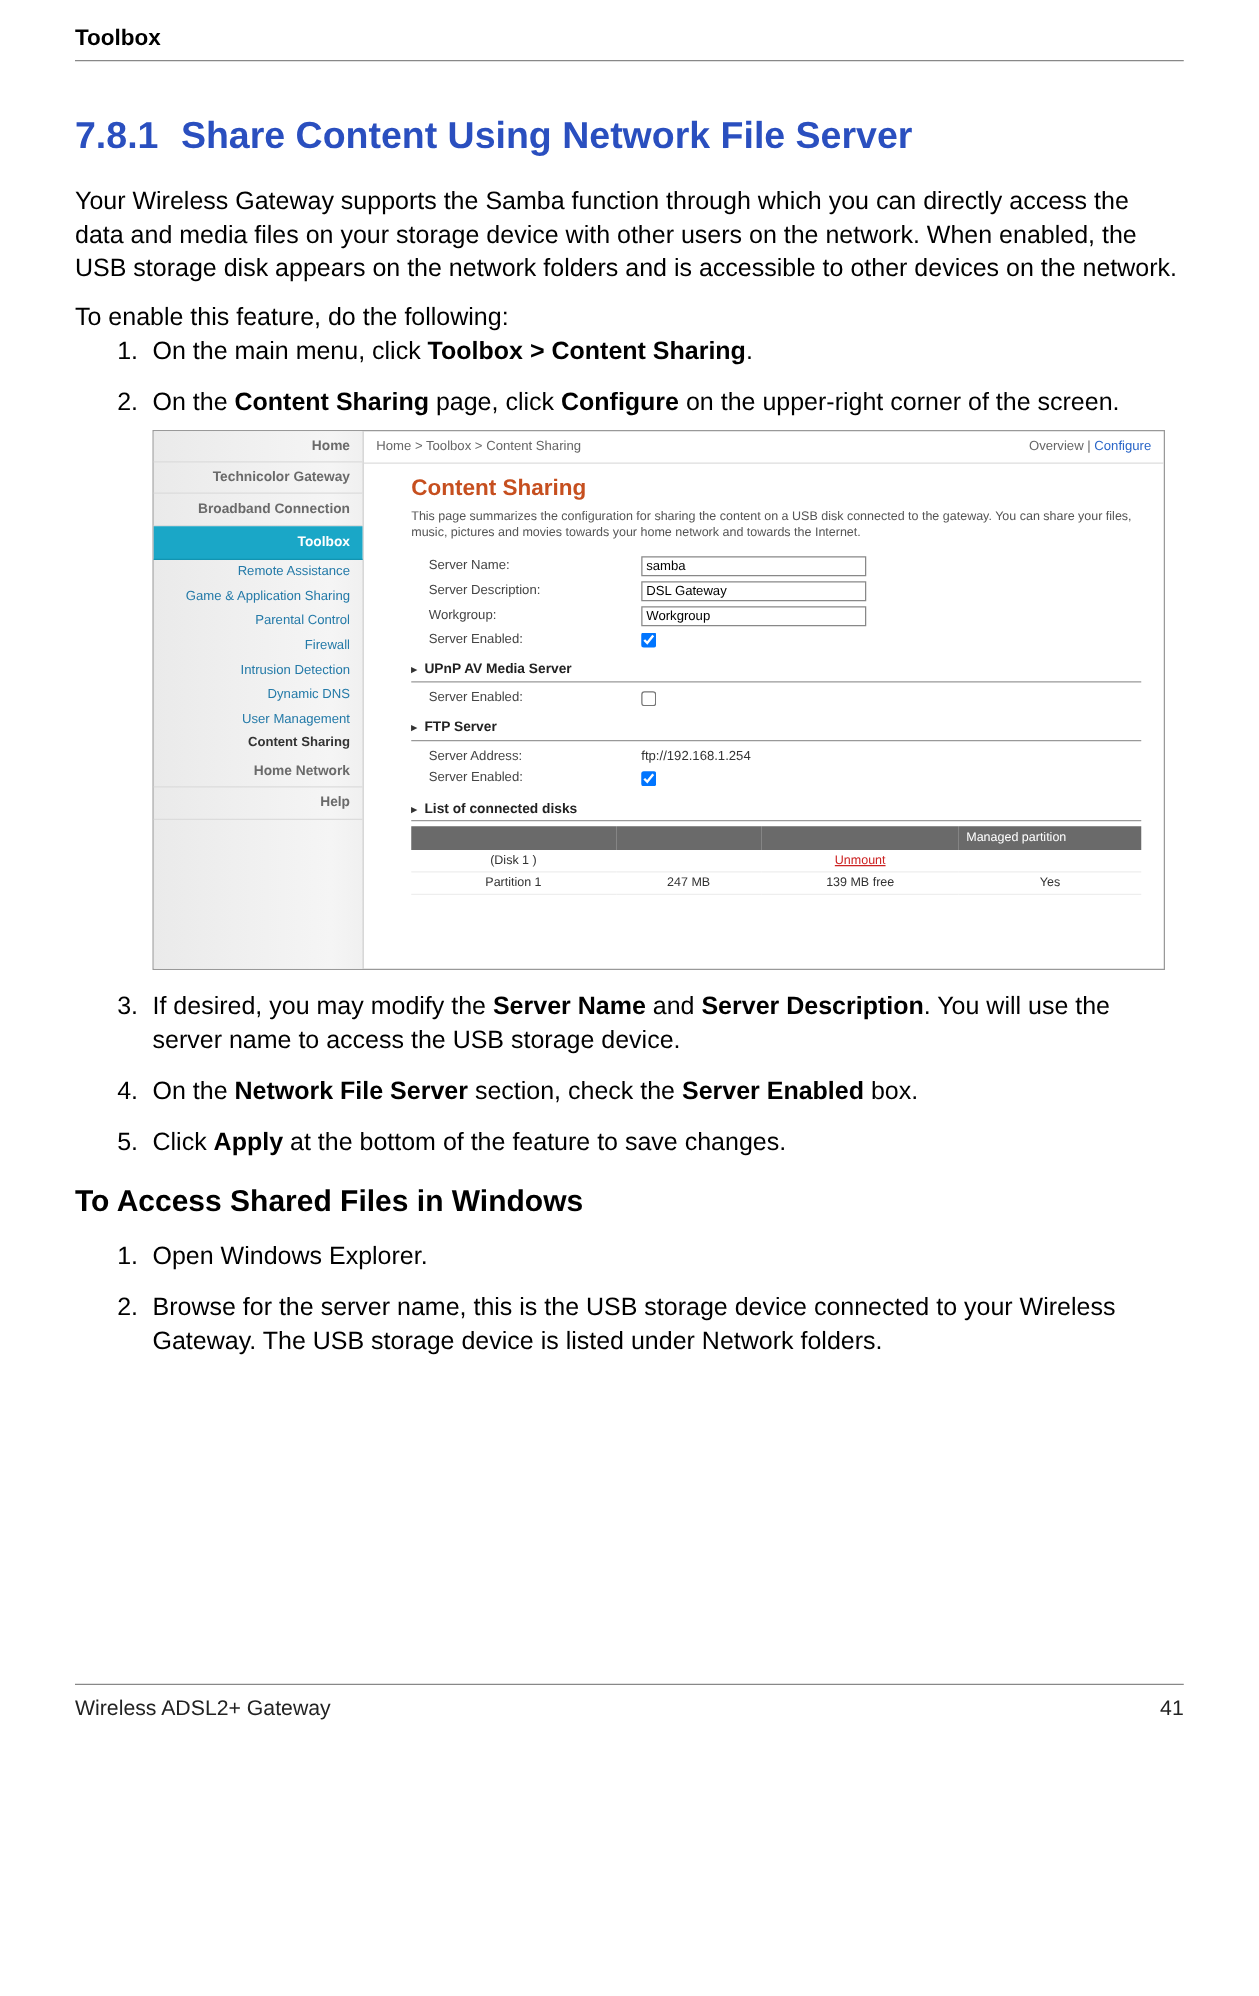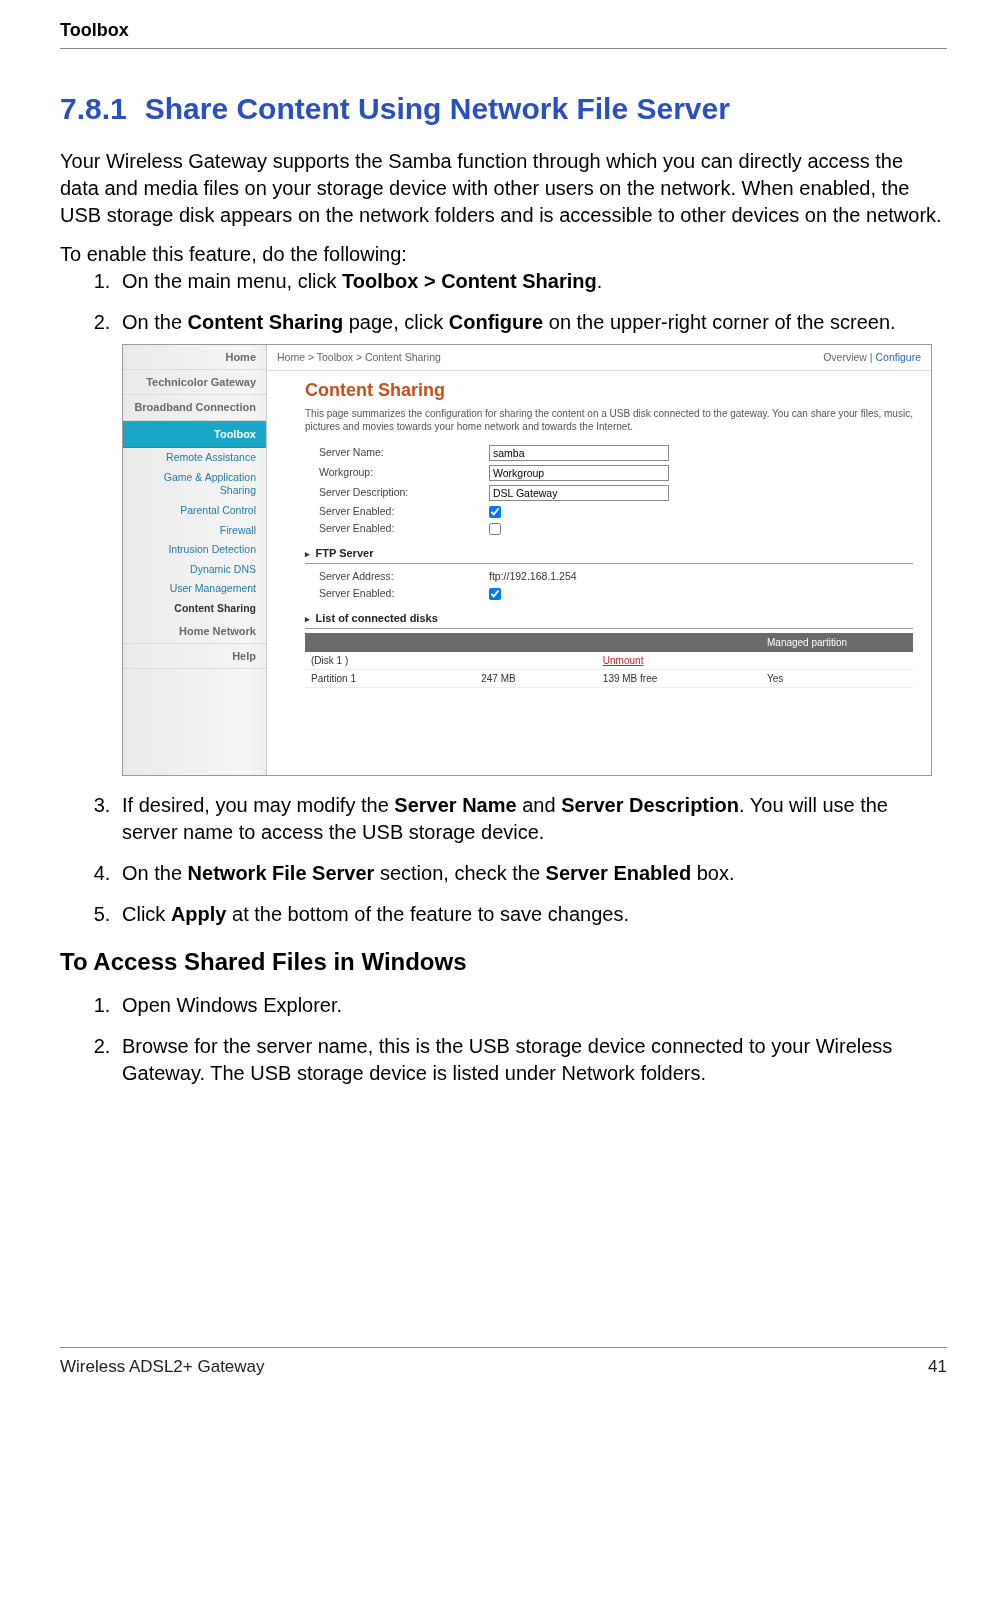--- a/index.html
+++ b/index.html
@@ -53,21 +53,21 @@
     width: 810px;
     margin: 8px 0 16px 0;
     font-family: Tahoma, Verdana, sans-serif;
     font-size: 11px;
     color: #333;
     background: #fff;
     line-height: 1.3;
   }
   .ss-wrap { display: flex; }
   .ss-left {
-    width: 144px;
+    width: 168px;
     min-height: 430px;
     background: linear-gradient(to right, #eaeaea 0%, #f5f5f5 85%, #f0f0f0 100%);
     border-right: 1px solid #ccc;
   }
   .ss-left .nav-item {
     text-align: right;
     padding: 5px 10px 5px 6px;
     font-size: 11px;
     color: #666;
     border-bottom: 1px solid #f3f3f3;
@@ -103,21 +103,21 @@
     font-size: 10.5px; padding: 1px 3px; width: 180px;
     border: 1px solid #888; font-family: inherit;
   }
   .ss-row input[type="checkbox"] { width: 12px; height: 12px; }
   .ss-table {
     width: 100%; border-collapse: collapse; font-size: 10px; margin-top: 2px;
   }
   .ss-table th {
     background: #6a6a6a; color: #fff; padding: 3px 6px; text-align: left; font-weight: normal;
   }
-  .ss-table td { padding: 2px 6px; border-bottom: 1px solid #eee; }
+  .ss-table td { padding: 2px 6px; border-bottom: 1px solid #eee; text-align: center; }
   .ss-unmount { color: #c22; text-decoration: underline; }
   .ss-btnrow { text-align: right; padding: 8px 4px 4px 0; }
   .ss-btn {
     font-size: 10.5px; padding: 1px 10px; border: 1px solid #888;
     background: linear-gradient(#fdfdfd, #e4e4e4); border-radius: 2px;
     margin-left: 4px; font-family: inherit;
   }
 </style>
 </head>
 <body>
@@ -166,32 +166,33 @@
           </div>
           <div class="ss-body">
             <div class="ss-title">Content Sharing</div>
             <div class="ss-desc">This page summarizes the configuration for sharing the content on a USB disk connected to the gateway. You can share your files, music, pictures and movies towards your home network and towards the Internet.</div>
 
             <div class="ss-row">
               <span class="lbl">Server Name:</span>
               <input type="text" value="samba" style="">
             </div>
             <div class="ss-row">
+              <span class="lbl">Server Description:</span>
+              <input type="text" value="DSL Gateway" style="">
+            </div>
+            <div class="ss-row">
               <span class="lbl">Workgroup:</span>
               <input type="text" value="Workgroup" style="">
             </div>
             <div class="ss-row">
-              <span class="lbl">Server Description:</span>
-              <input type="text" value="DSL Gateway" style="">
-            </div>
-            <div class="ss-row">
               <span class="lbl">Server Enabled:</span>
               <input type="checkbox" checked="" style="">
             </div>
 
+            <div class="ss-group-hd">UPnP AV Media Server</div>
             <div class="ss-row">
               <span class="lbl">Server Enabled:</span>
               <input type="checkbox" style="">
             </div>
 
             <div class="ss-group-hd">FTP Server</div>
             <div class="ss-row">
               <span class="lbl">Server Address:</span>
               <span>ftp://192.168.1.254</span>
             </div>

